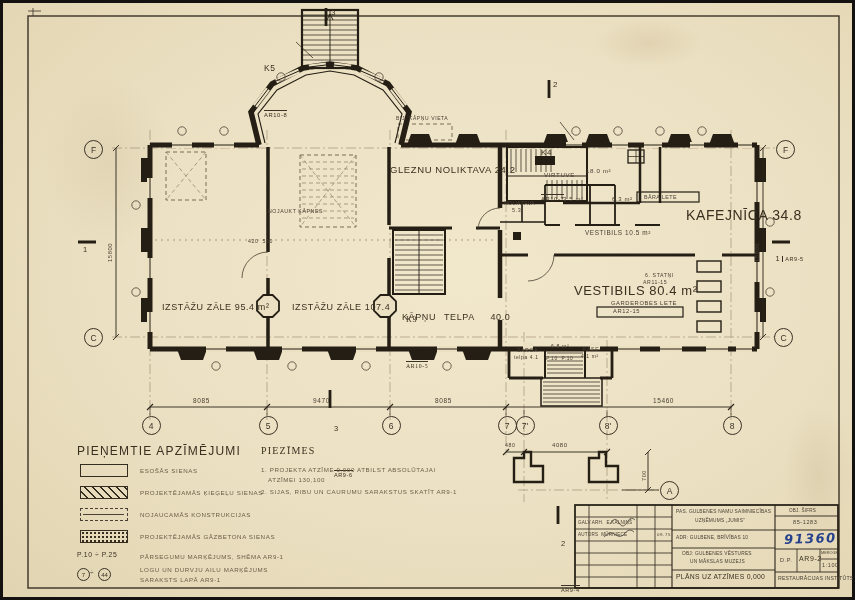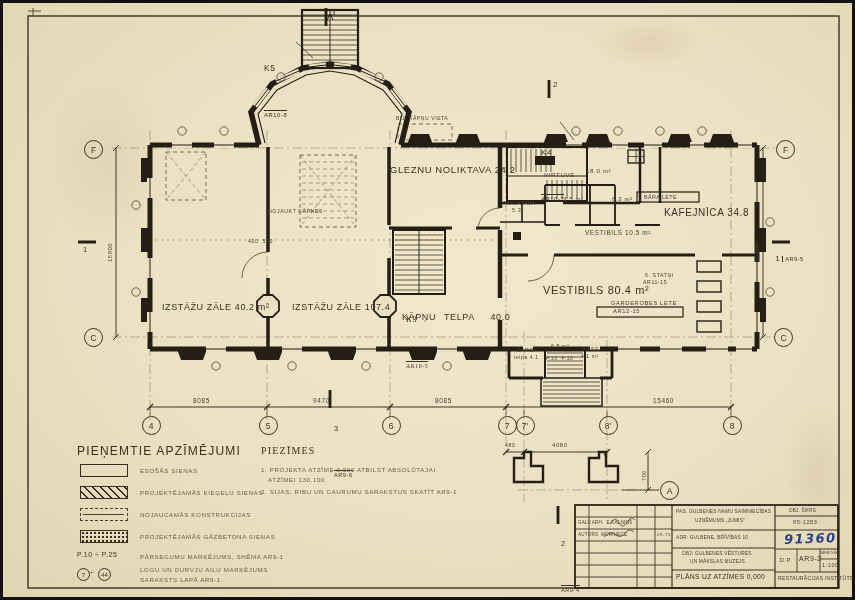--- a/index.html
+++ b/index.html
@@ -221,30 +221,30 @@
 <div class="lbl secmark" style="left:541px;top:111px;">
   <span style="font-size:8px;display:block;">K4</span>
   <span class="ref" style="font-size:5.8px;">AR10-7</span>
 </div>
 <div class="lbl secmark" style="left:406px;top:278px;font-family:Liberation Serif, serif;">
   <span style="font-size:8px;display:block;">K3</span>
   <span class="ref" style="font-size:5.8px;">AR10-5</span>
 </div>
 
 <div class="lbl" style="left:390px;top:165px;font-size:9.5px;">GLEZNU NOLIKTAVA 24.2</div>
-<div class="lbl" style="left:162px;top:302px;font-size:9px;">IZSTĀŽU ZĀLE 40.2 m²</div>
+<div class="lbl" style="left:162px;top:302px;font-size:9px;">IZSTĀŽU ZĀLE 95.4 m²</div>
 <div class="lbl" style="left:292px;top:302px;font-size:9px;">IZSTĀŽU ZĀLE 107.4</div>
 <div class="lbl" style="left:402px;top:312px;font-size:9px;word-spacing:5px;">KĀPŅU TELPA  40.0</div>
 <div class="lbl tiny" style="left:544px;top:171px;font-size:6.2px;">VIRTUVE</div>
 <div class="lbl tiny" style="left:586px;top:167px;font-size:6.2px;">18.0 m²</div>
 <div class="lbl tiny" style="left:504px;top:200px;font-size:5.4px;letter-spacing:.2px;">NOLIKTAVA</div>
 <div class="lbl tiny" style="left:512px;top:207px;font-size:5.4px;">5.3</div>
-<div class="lbl" style="left:664px;top:207px;font-size:10px;">KAFEJNĪCA 34.8</div>
+<div class="lbl" style="left:686px;top:207px;font-size:14px;">KAFEJNĪCA 34.8</div>
 <div class="lbl tiny" style="left:585px;top:229px;font-size:6.4px;">VESTIBILS 10.5 m²</div>
-<div class="lbl" style="left:543px;top:284px;font-size:11px;">VESTIBILS 80.4 m²</div>
+<div class="lbl" style="left:574px;top:284px;font-size:13px;">VESTIBILS 80.4 m²</div>
 <div class="lbl tiny" style="left:644px;top:193.5px;font-size:5.4px;letter-spacing:.4px;">BĀRA LETE</div>
 <div class="lbl tiny" style="left:611px;top:300px;font-size:5.8px;">GARDEROBES LETE</div>
 <div class="lbl tiny" style="left:613px;top:308px;font-size:5.8px;">AR12-15</div>
 <div class="lbl tiny" style="left:645px;top:273px;font-size:5.2px;">6. STATŅI</div>
 <div class="lbl tiny" style="left:643px;top:280px;font-size:5.2px;">AR11-15</div>
 <div class="lbl tiny" style="left:517px;top:348px;font-size:5.2px;">SARGA</div>
 <div class="lbl tiny" style="left:514px;top:355px;font-size:5px;">telpa 4.1</div>
 <div class="lbl tiny" style="left:551px;top:344px;font-size:5.2px;">6.8 m²</div>
 <div class="lbl tiny" style="left:583px;top:347px;font-size:5.2px;">KASE</div>
 <div class="lbl tiny" style="left:581px;top:354px;font-size:5px;">4.1 m²</div>

